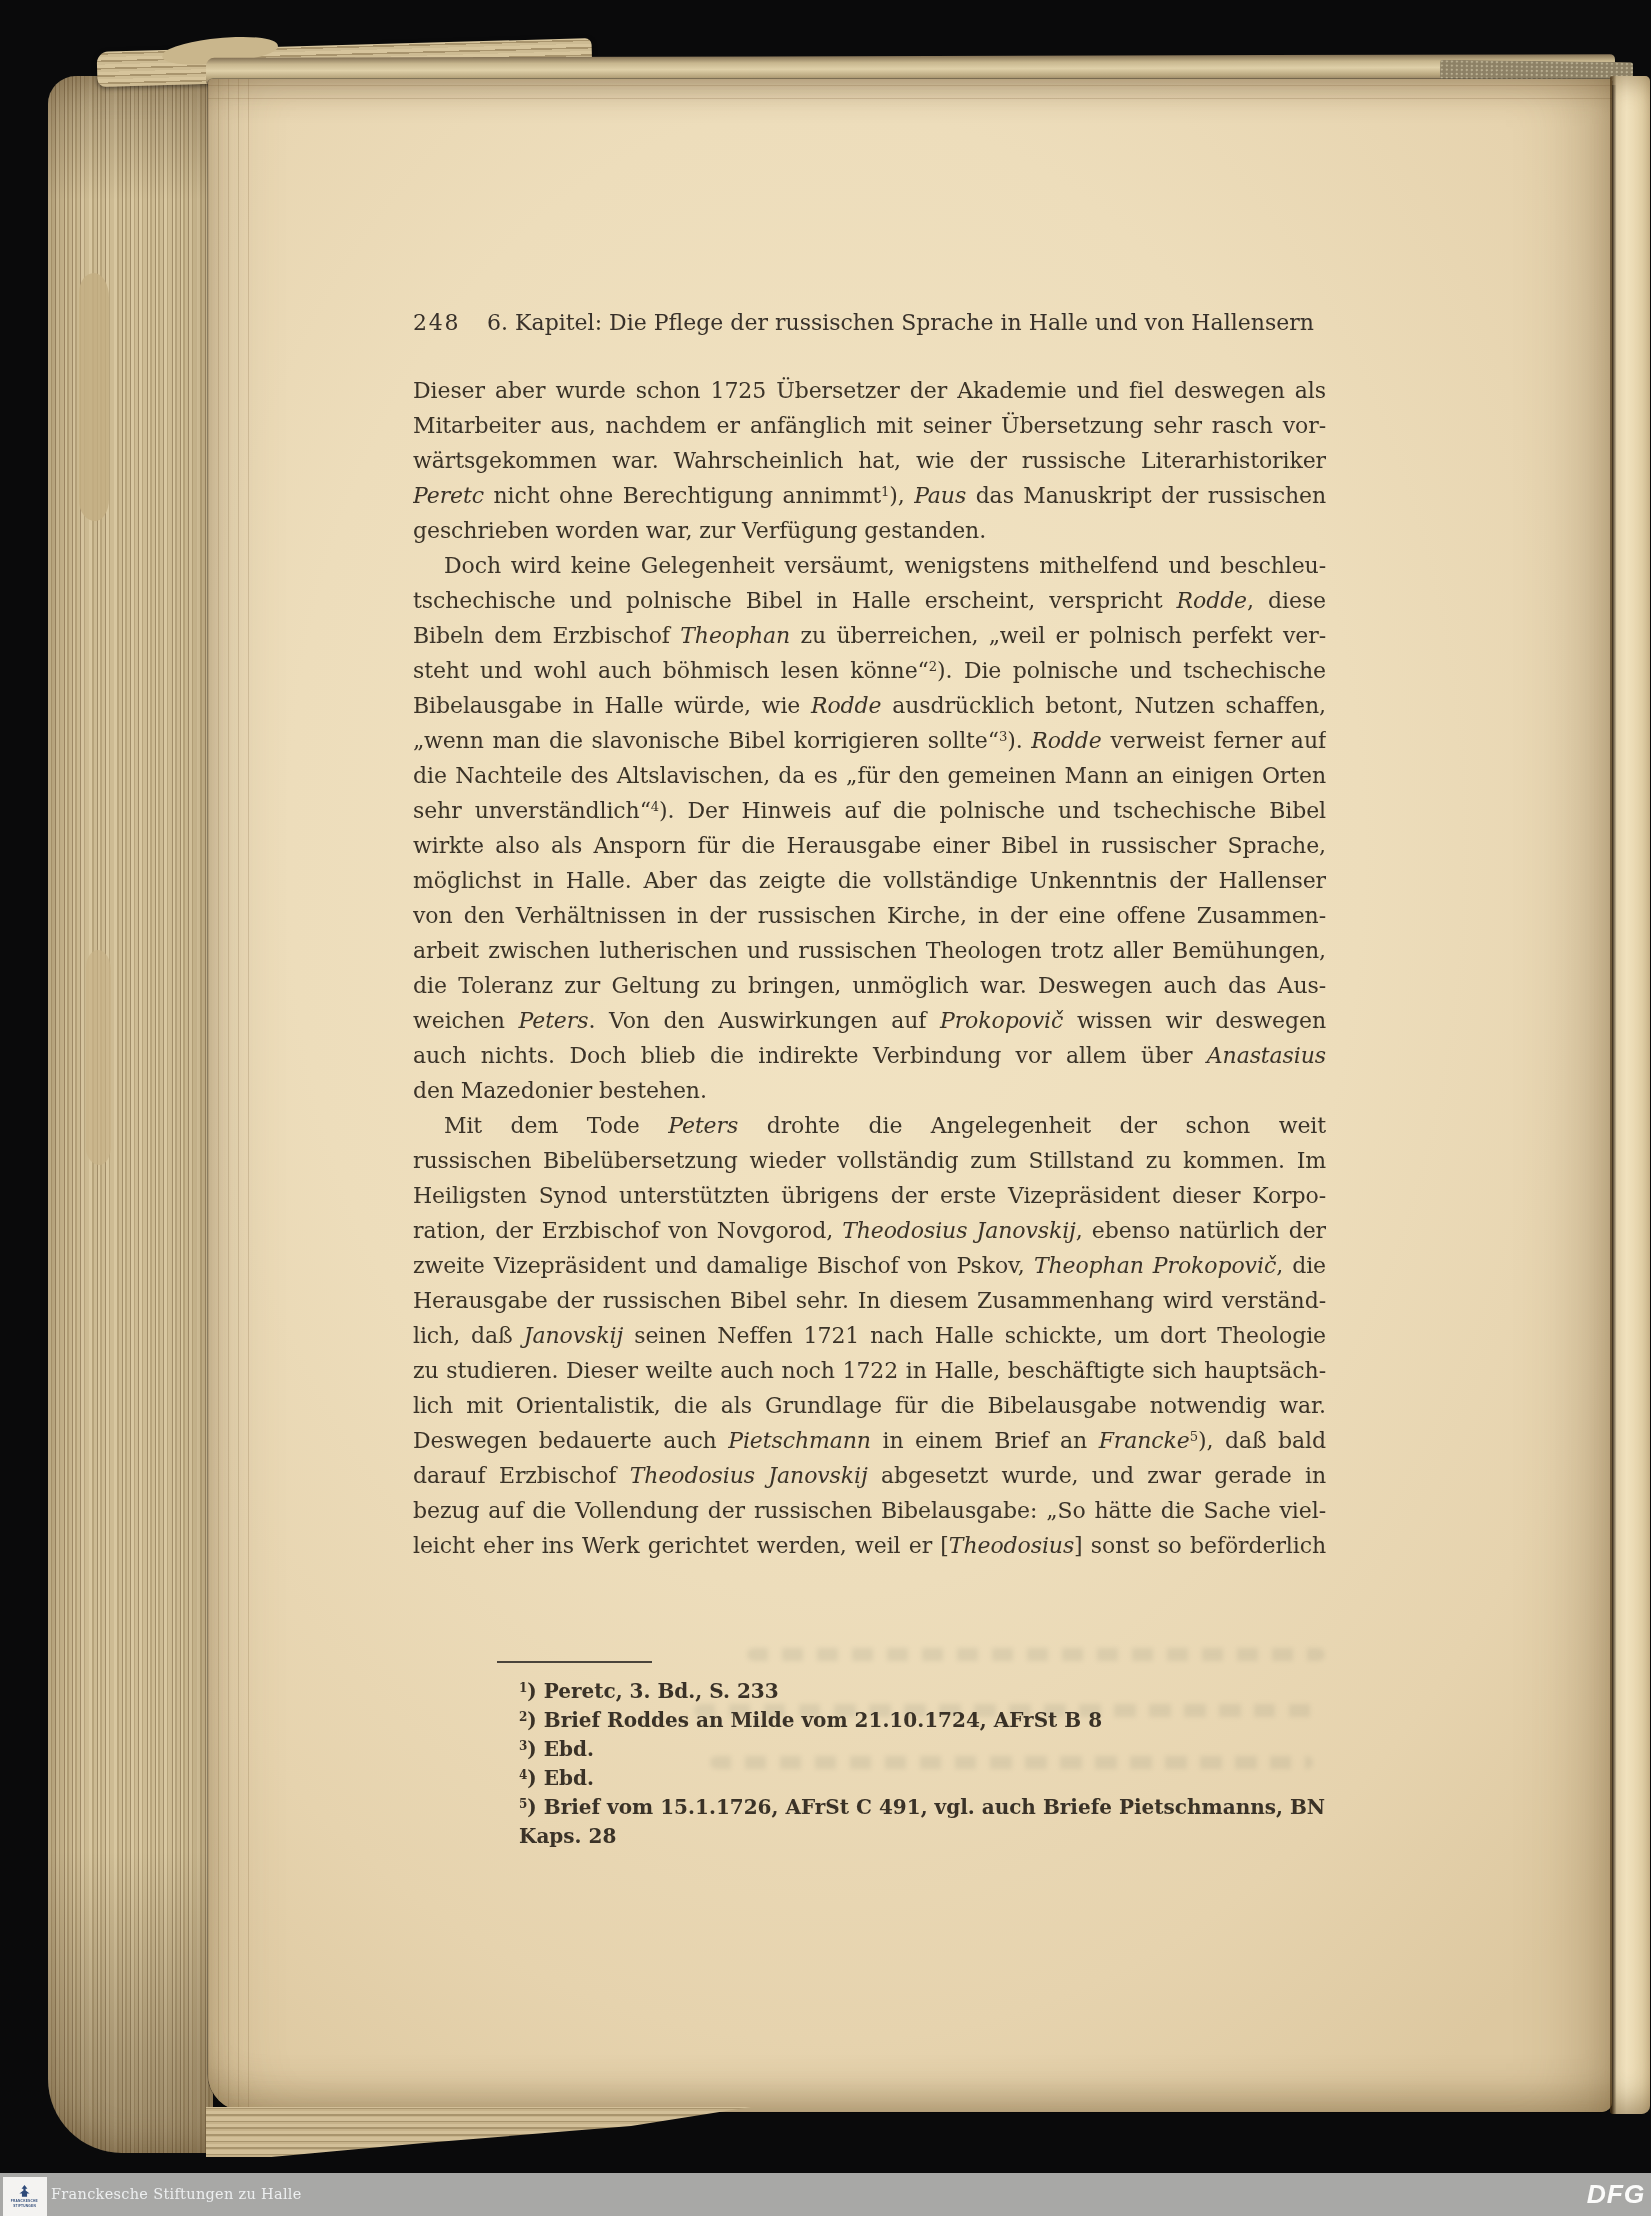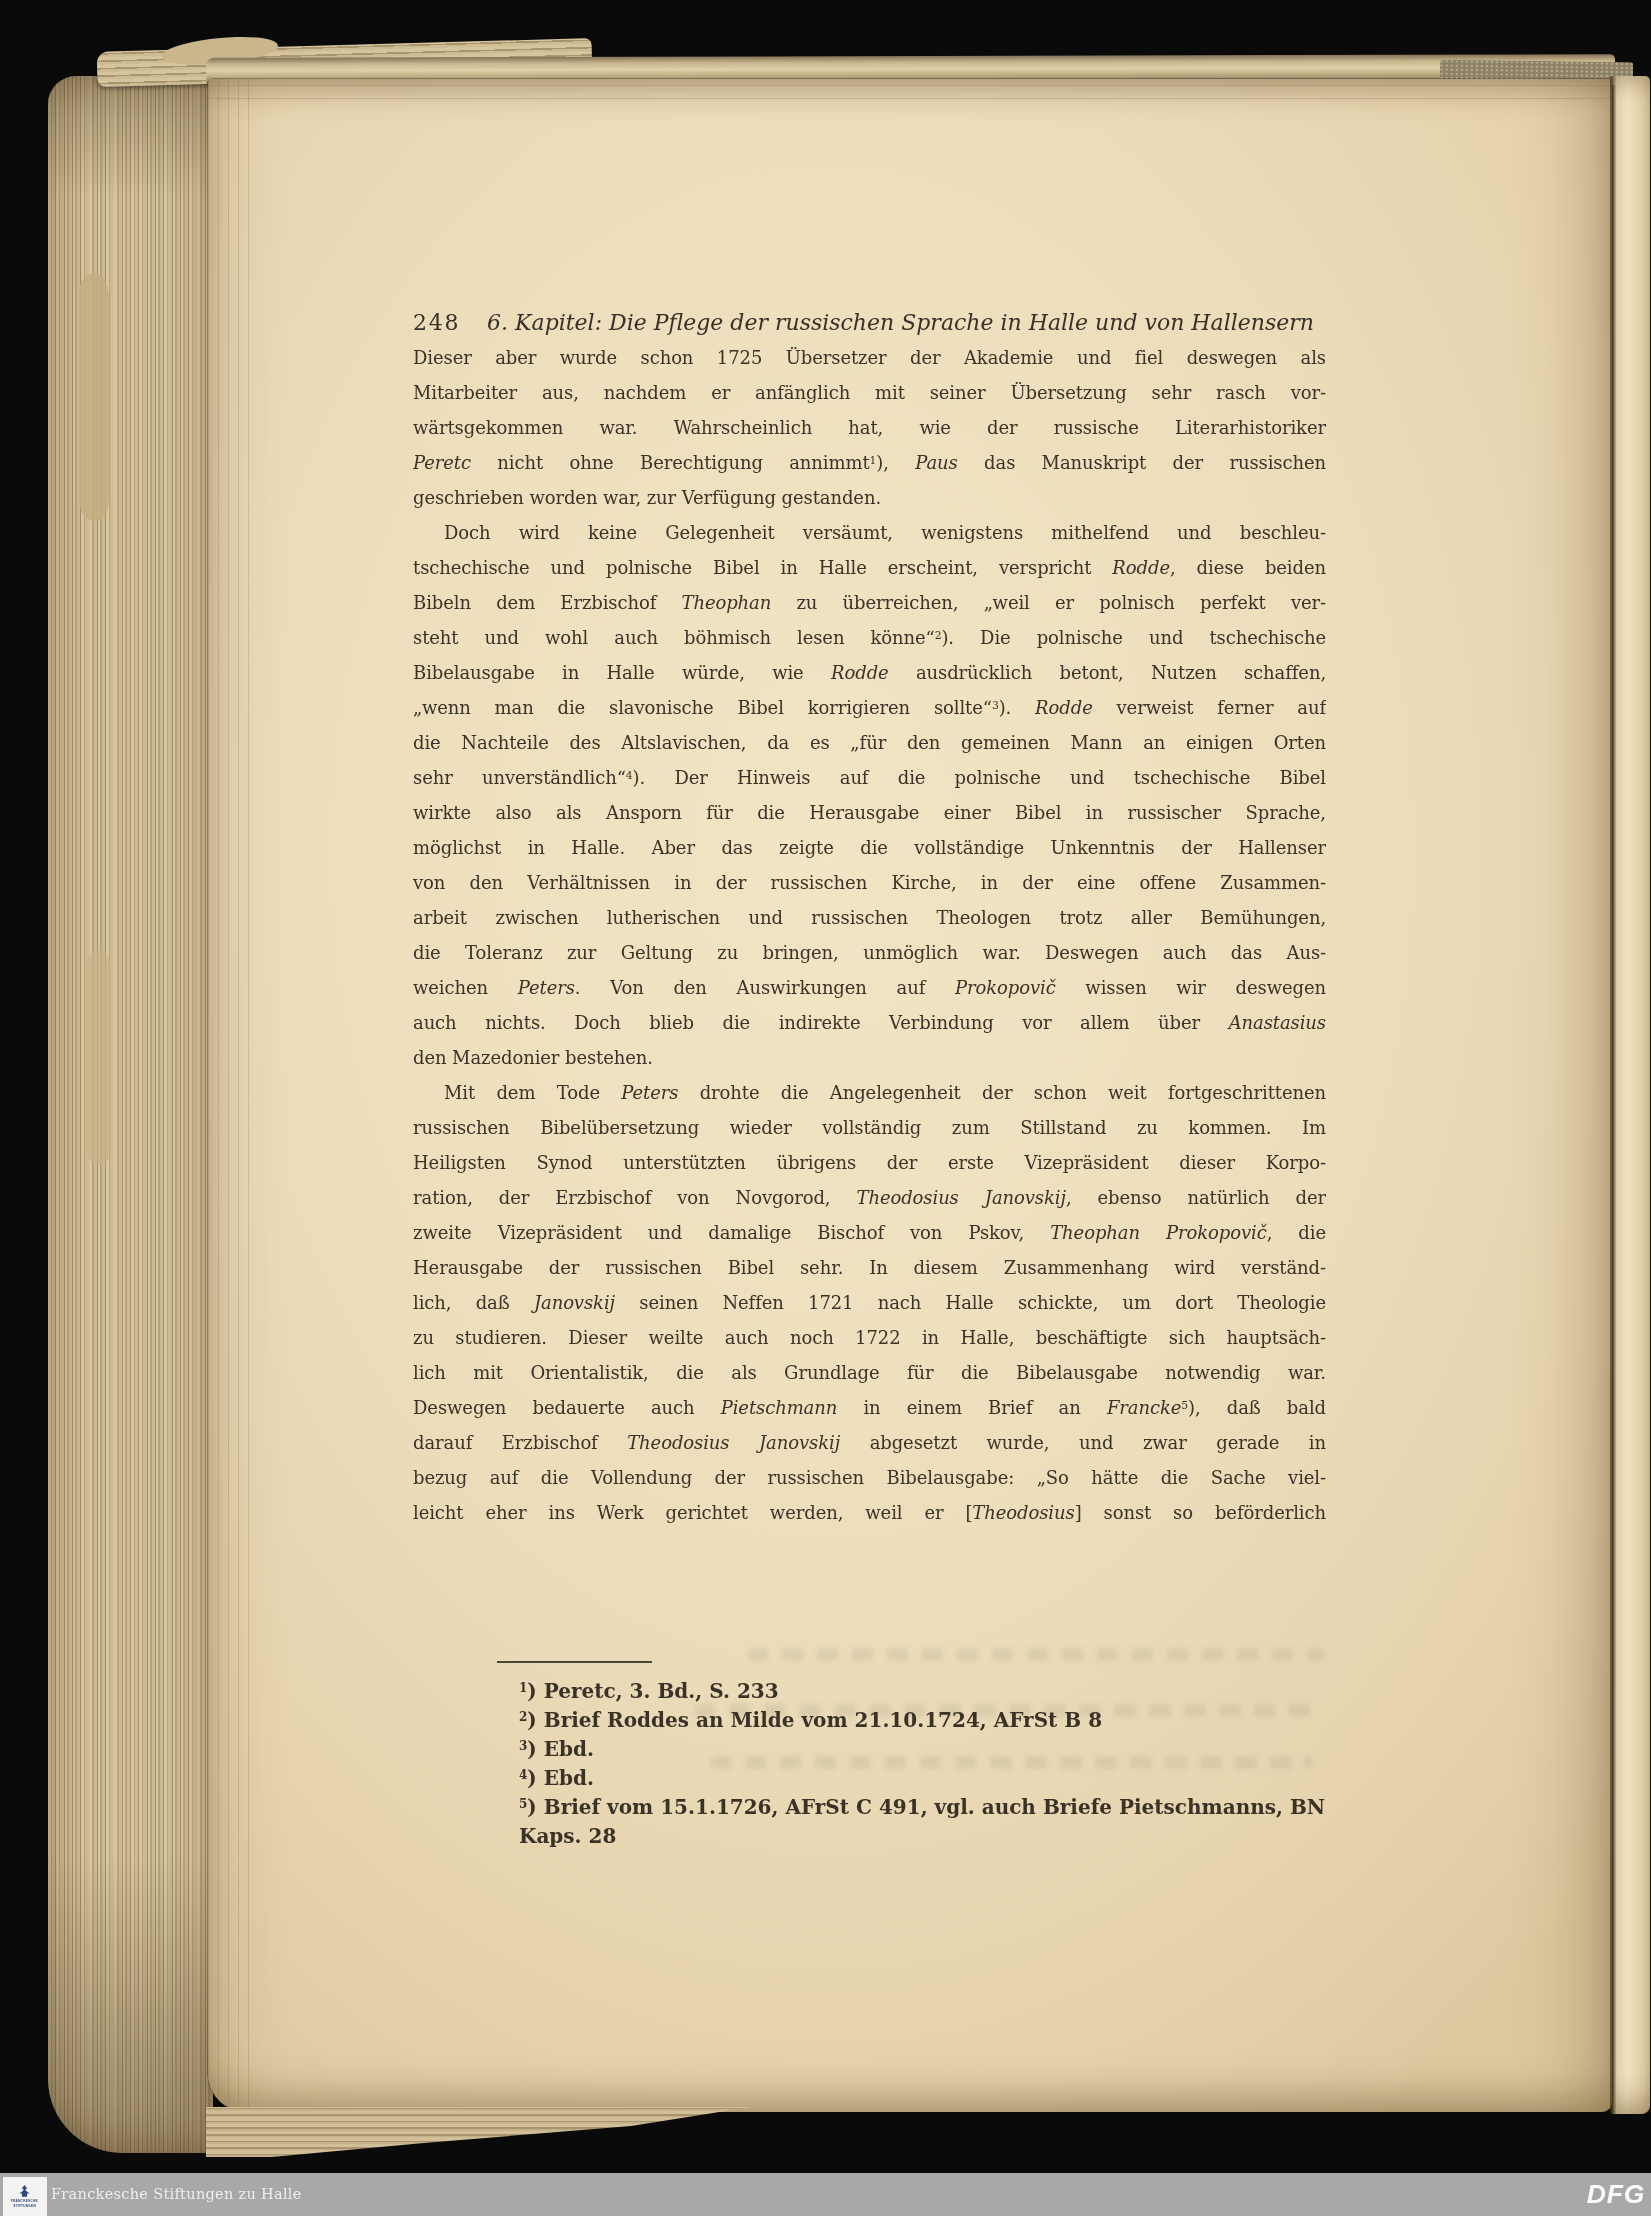--- a/index.html
+++ b/index.html
@@ -54,22 +54,22 @@
   .fore-edge{position:absolute;left:1610px;top:76px;width:40px;height:2038px;
         background:linear-gradient(90deg, rgba(60,40,15,.55) 0 1.7px, #e9d9b4 6.6px, #f2e3bf 16.5px, #e6d4ab 33px, #d9c49a 100%);
         border-radius:1.7px 5px 8.3px 3.3px;
         box-shadow:inset 0 -25px 33px -16.5px rgba(90,65,30,.5), inset 0 18px 25px -12.4px rgba(90,65,30,.4);}
   .bottom-fan{position:absolute;left:206px;top:2107px;width:545px;height:50px;
         background:repeating-linear-gradient(0deg,#c6b28a 0 1.7px,#a8946d 1.7px 3.3px,#d2bf98 3.3px 6.6px);
         clip-path:polygon(0 0,100% 0,78% 38%,40% 72%,12% 100%,0 100%);}
   
   .pageheader{position:absolute;left:413px;top:310px;width:913px;color:#38312a;font-size:22px;}
   .pgnum{letter-spacing:1.7px;}
-  .chapter{font-style:italic;margin-left:27px;font-size:22px;}
-  .bodytext{position:absolute;left:413px;top:340px;width:913px;font-size:18px;line-height:35px;
+  .chapter{margin-left:27px;font-size:22px;}
+  .bodytext{position:absolute;left:413px;top:373px;width:913px;font-size:22px;line-height:35px;
             color:rgba(48,41,32,.95);}
   .line{text-align:justify;text-align-last:justify;height:35px;overflow:hidden;letter-spacing:-0.1px;}
   .line.end{text-align-last:left;}
   .line.ind{padding-left:31px;}
   .it{font-style:italic;margin-top:10px;}
   .sup{font-size:60%;position:relative;top:-0.5em;}
   .fnrule{position:absolute;left:497px;top:1661px;width:155px;height:1.7px;background:#4a443b;}
   .fns{position:absolute;left:413px;top:1678px;width:950px;font-size:20px;line-height:26px;
        color:rgba(48,41,32,.95);}
   .fn{padding-left:106px;font-weight:bold;}

